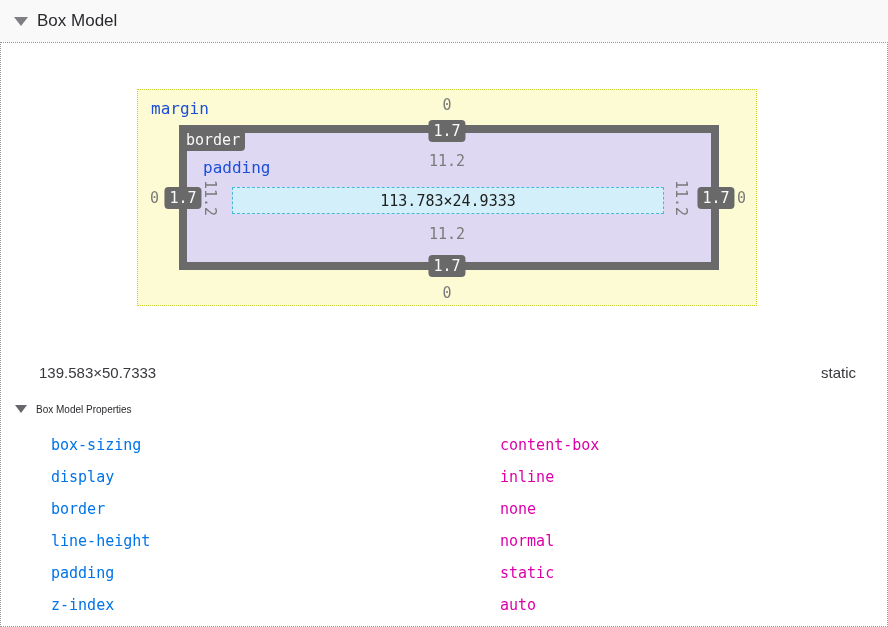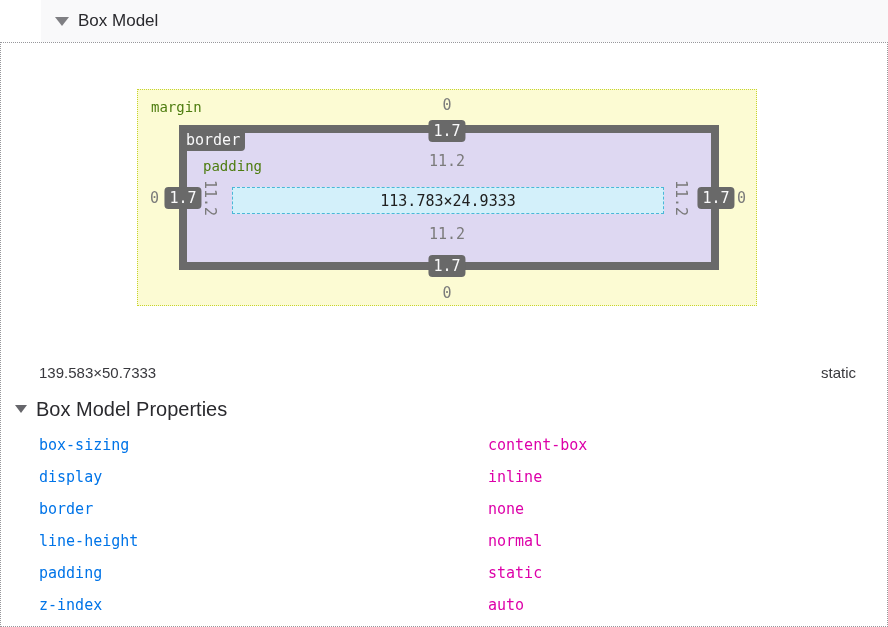--- a/index.html
+++ b/index.html
@@ -9,21 +9,21 @@
     color: #2b2b2e;
     position: relative;
     overflow: hidden;
   }
   .mono { font-family: "DejaVu Sans Mono", "Liberation Mono", monospace; }
 
   
   .panel-header {
     position: absolute; top: 0; left: 0; right: 0; height: 42px;
     background: #f9f9fa;
-    display: flex; align-items: center; margin-left: 41px;
+    display: flex; align-items: center;
   }
   .tri-down {
     width: 0; height: 0;
     border-left: 7px solid transparent;
     border-right: 7px solid transparent;
     border-top: 9px solid #7f7f83;
     margin-left: 14px;
   }
   .panel-title {
     font-size: 17px; color: #2a2a2e; margin-left: 9px;
@@ -36,21 +36,21 @@
     border: 1px dotted #97979b;
   }
 
   
   .diagram {
     position: absolute; left: 136px; top: 46px; width: 620px; height: 217px;
     background: #fcfbd3;
     border: 1px dotted #c6d430;
   }
   .area-label {
-    position: absolute; font-size: 14px; color: #4d7c0f;
+    position: absolute; font-size: 16px; color: #1d4ed8;
   }
   .margin-label { left: 13px; top: 9px; }
   .padding-label { left: 65px; top: 68px; }
 
   .border-area {
     position: absolute; left: 41px; top: 35px; width: 540px; height: 145px;
     border: 8px solid #6a6a6a;
     background: #ded8f2;
   }
   .content-area {
@@ -104,23 +104,23 @@
     position: absolute; left: 0; top: 354px; height: 24px;
     display: flex; align-items: center;
   }
   .tri-down-small {
     width: 0; height: 0;
     border-left: 6px solid transparent;
     border-right: 6px solid transparent;
     border-top: 8px solid #66666b;
     margin-left: 14px;
   }
-  .props-title { font-size: 20px; color: #2a2a2e; margin-left: 9px; }
-
-  .props-list { position: absolute; left: 0; right: 0; top: 386px; }
+  .props-title { font-size: 10px; color: #2a2a2e; margin-left: 9px; }
+
+  .props-list { position: absolute; left: 0; right: 0; top: 386px; padding-left: 12px; }
   .prop-row { position: relative; height: 32px; line-height: 32px; }
   .prop-name {
     position: absolute; left: 38px;
     font-size: 15px; color: #0074e8;
   }
   .prop-value {
     position: absolute; left: 487px;
     font-size: 15px; color: #dd00a9;
   }
 </style>

